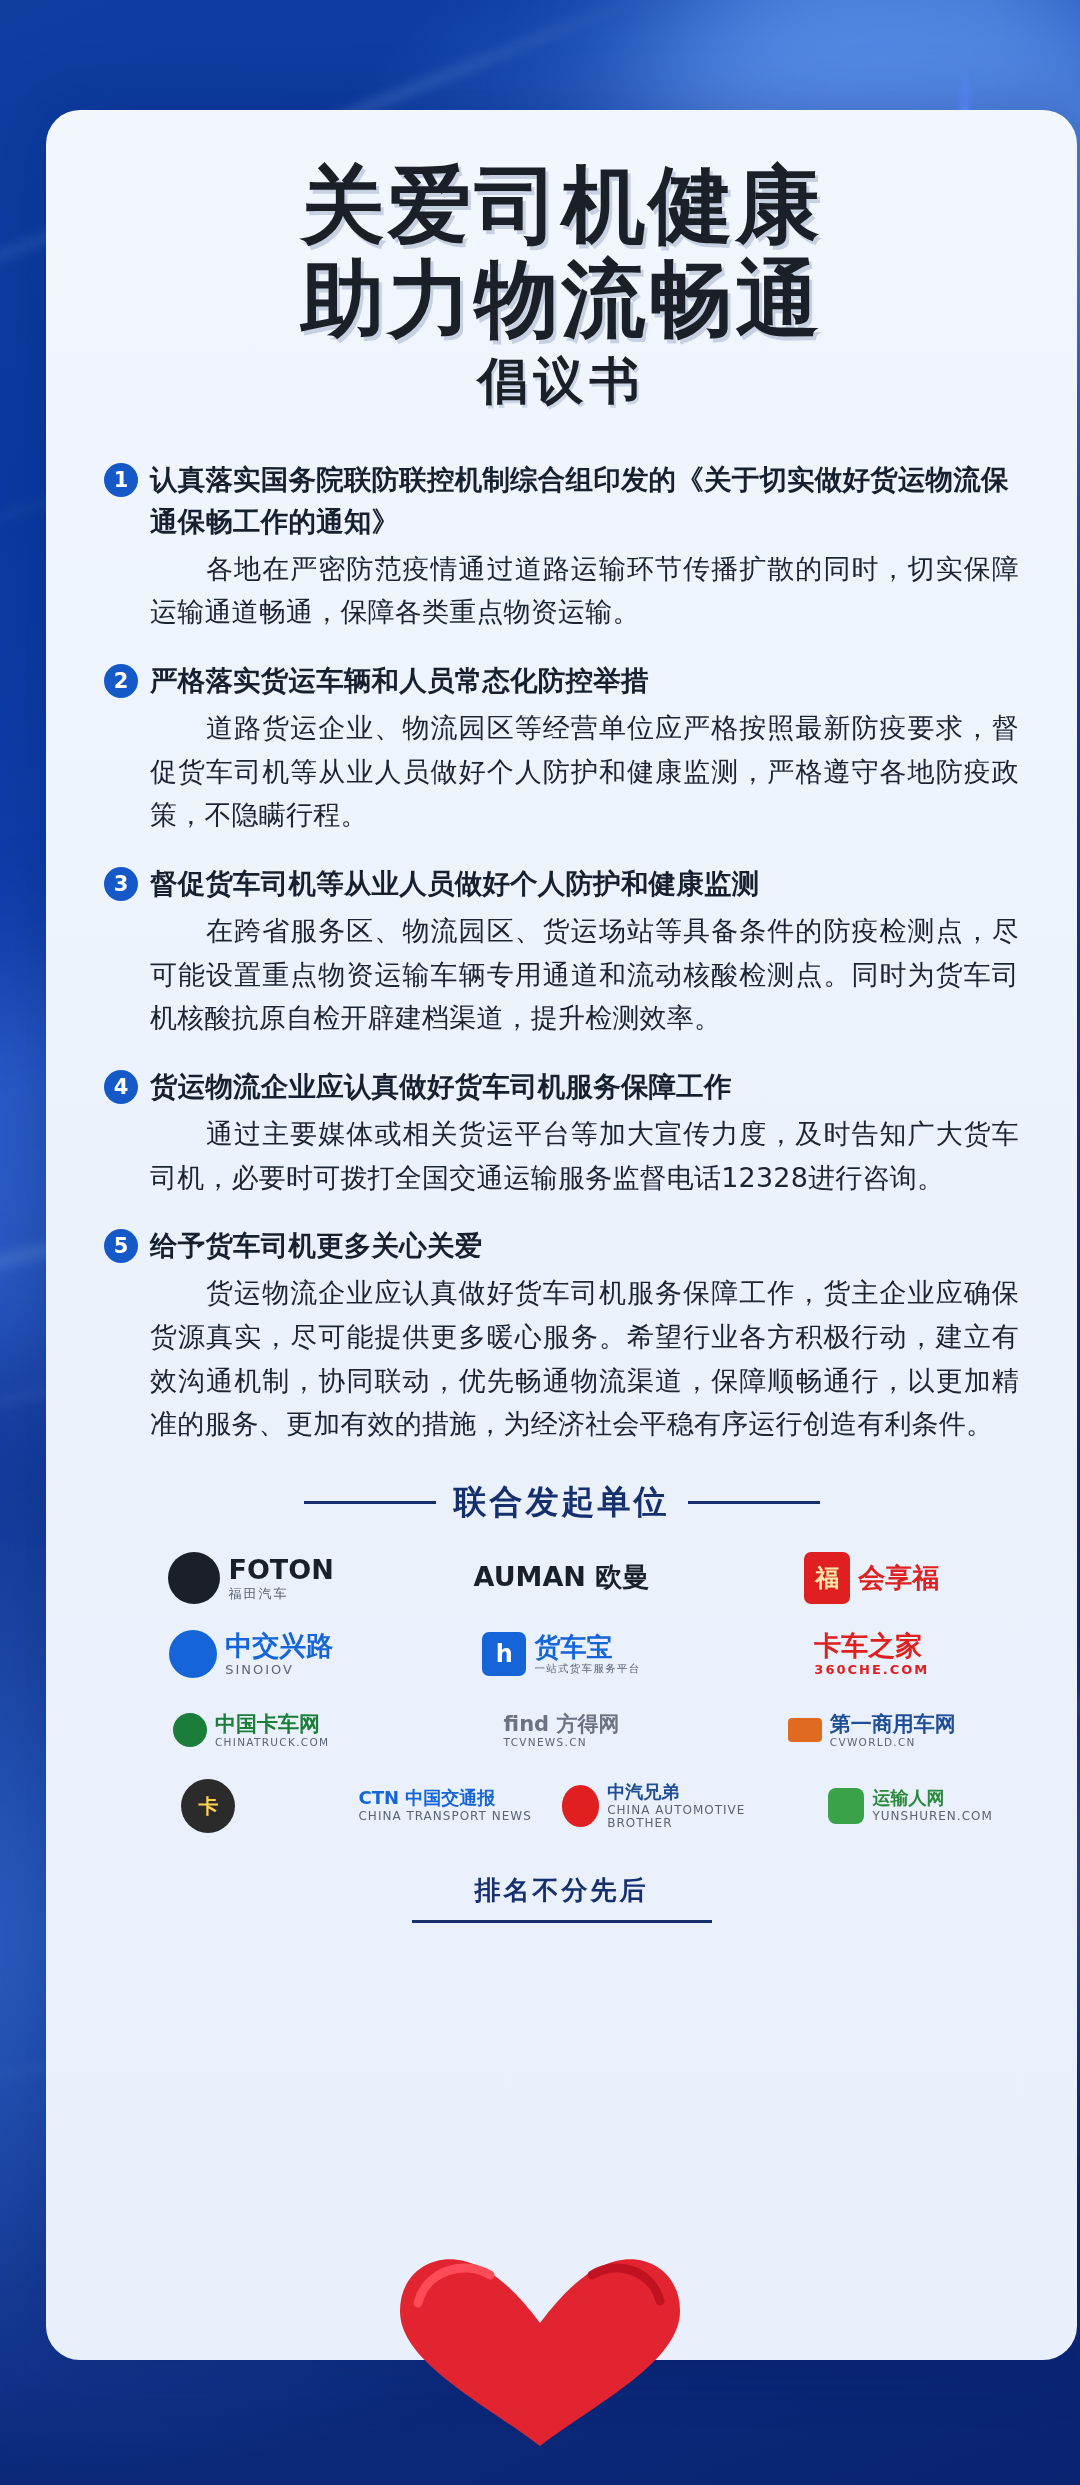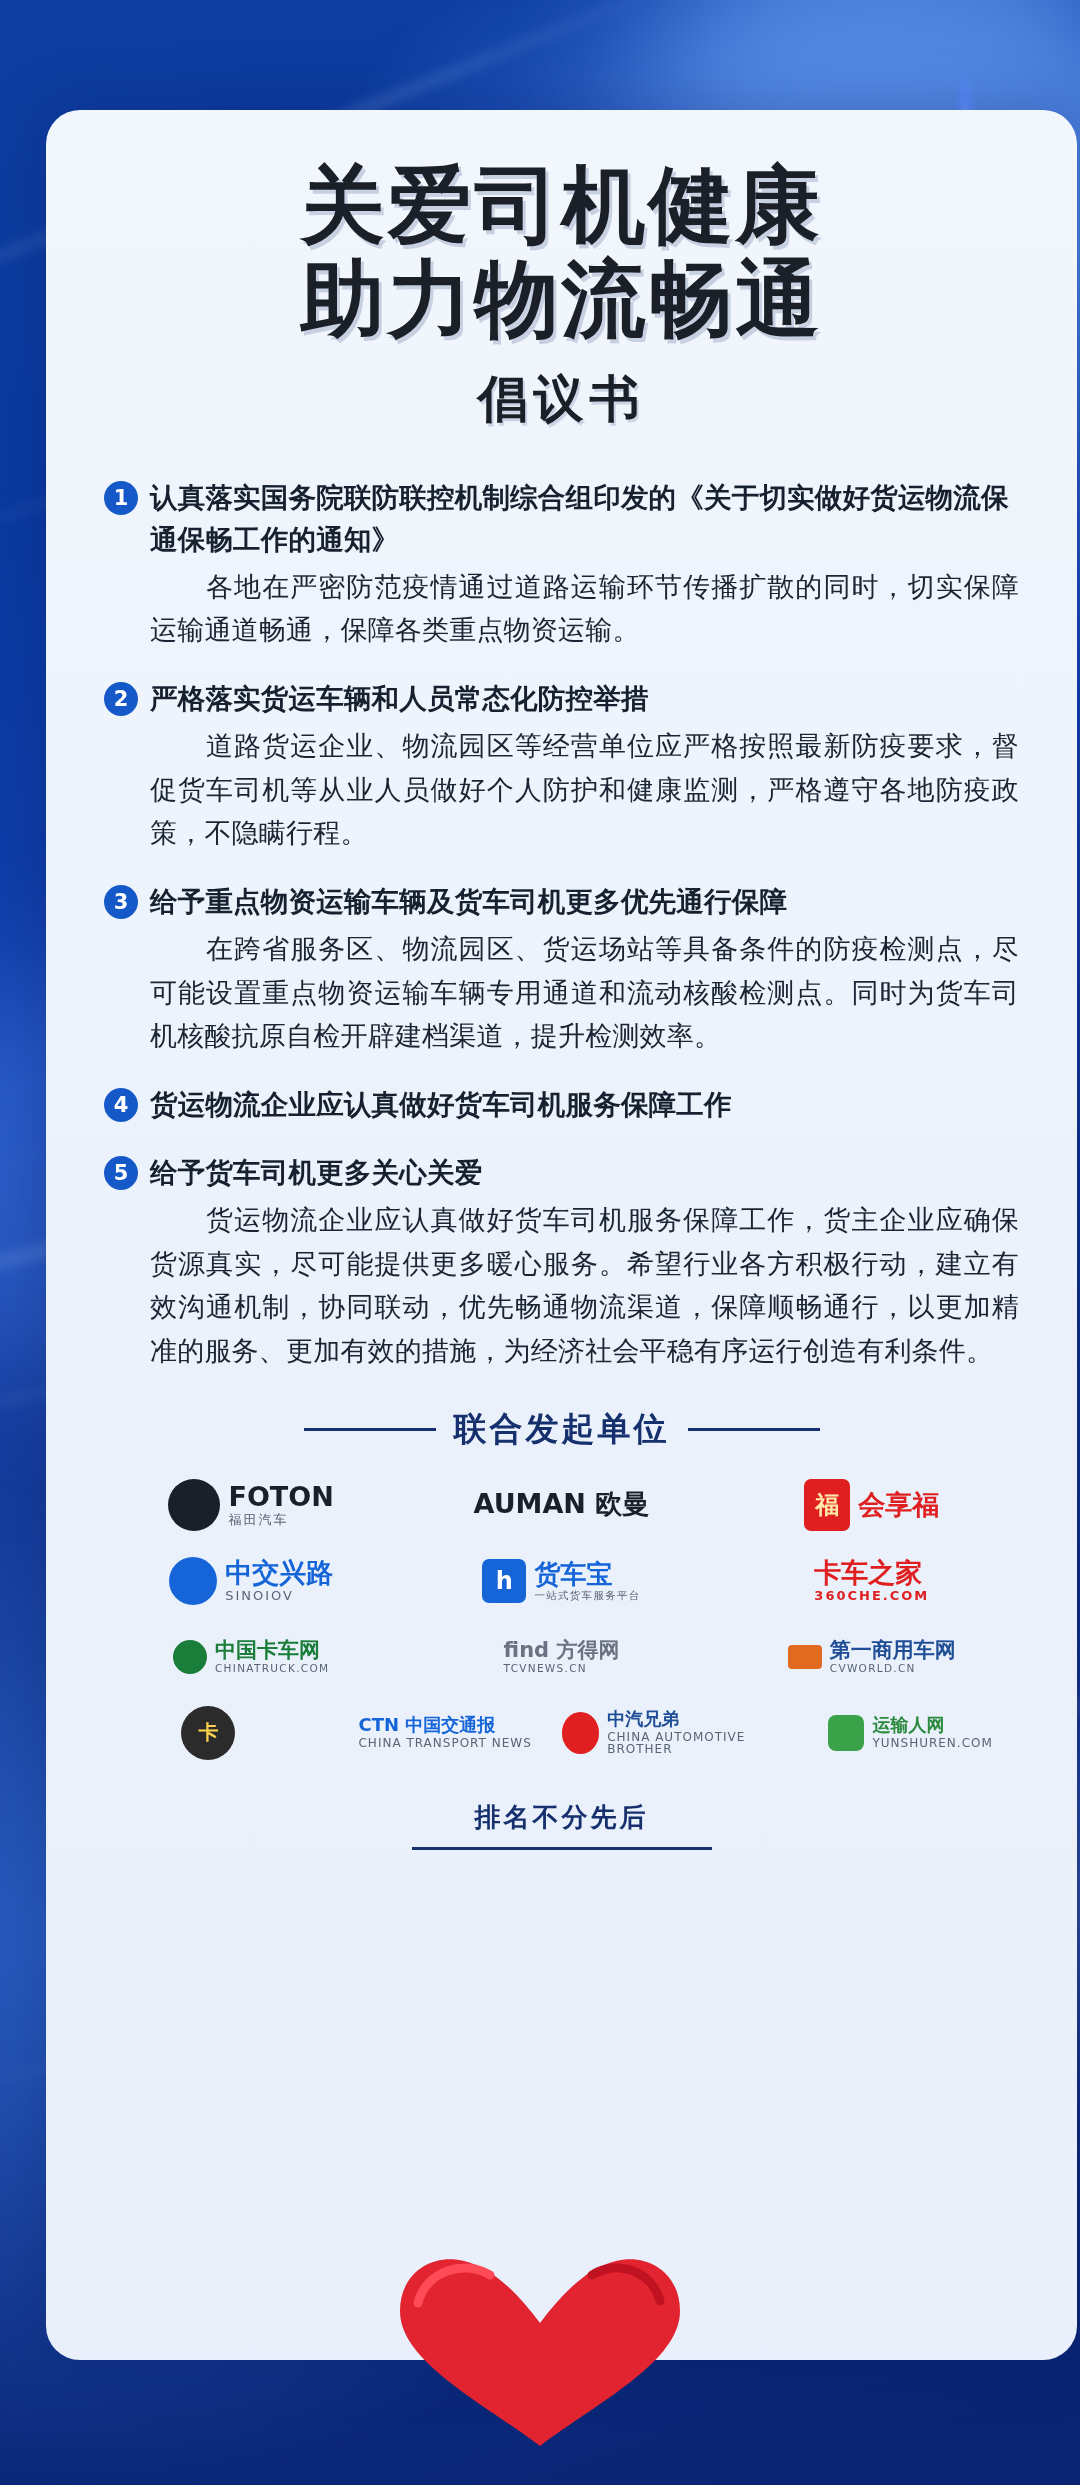--- a/index.html
+++ b/index.html
@@ -104,21 +104,21 @@
   .title-line {
     font-family: "DejaVu Sans", "Liberation Sans", sans-serif;
     font-weight: bold;
     font-size: 84px;
     line-height: 1.12;
     letter-spacing: 3px;
     color: #1b1f27;
     text-shadow: 3px 4px 0 rgba(120,140,175,.35);
   }
   .subtitle {
-    margin-top: 20px;
+    margin-top: 2px;
     font-family: "DejaVu Sans", "Liberation Sans", sans-serif;
     font-weight: bold;
     font-size: 50px;
     letter-spacing: 6px;
     color: #1b1f27;
     text-shadow: 2px 3px 0 rgba(120,140,175,.30);
   }
 
   
   .content {
@@ -315,30 +315,31 @@
         <div class="item-head">
           <div class="num">2</div>
           <div class="head-text">严格落实货运车辆和人员常态化防控举措</div>
         </div>
         <div class="para">道路货运企业、物流园区等经营单位应严格按照最新防疫要求，督促货车司机等从业人员做好个人防护和健康监测，严格遵守各地防疫政策，不隐瞒行程。</div>
       </div>
 
       <div class="item">
         <div class="item-head">
           <div class="num">3</div>
-          <div class="head-text">给予重点物资运输车辆及货车司机更多优先通行保障</div>
+          <div class="head-text">督促货车司机等从业人员做好个人防护和健康监测</div>
         </div>
         <div class="para">在跨省服务区、物流园区、货运场站等具备条件的防疫检测点，尽可能设置重点物资运输车辆专用通道和流动核酸检测点。同时为货车司机核酸抗原自检开辟建档渠道，提升检测效率。</div>
       </div>
 
       <div class="item">
         <div class="item-head">
           <div class="num">4</div>
           <div class="head-text">货运物流企业应认真做好货车司机服务保障工作</div>
         </div>
+        <div class="para">通过主要媒体或相关货运平台等加大宣传力度，及时告知广大货车司机，必要时可拨打全国交通运输服务监督电话12328进行咨询。</div>
       </div>
 
       <div class="item">
         <div class="item-head">
           <div class="num">5</div>
           <div class="head-text">给予货车司机更多关心关爱</div>
         </div>
         <div class="para">货运物流企业应认真做好货车司机服务保障工作，货主企业应确保货源真实，尽可能提供更多暖心服务。希望行业各方积极行动，建立有效沟通机制，协同联动，优先畅通物流渠道，保障顺畅通行，以更加精准的服务、更加有效的措施，为经济社会平稳有序运行创造有利条件。</div>
       </div>
 

